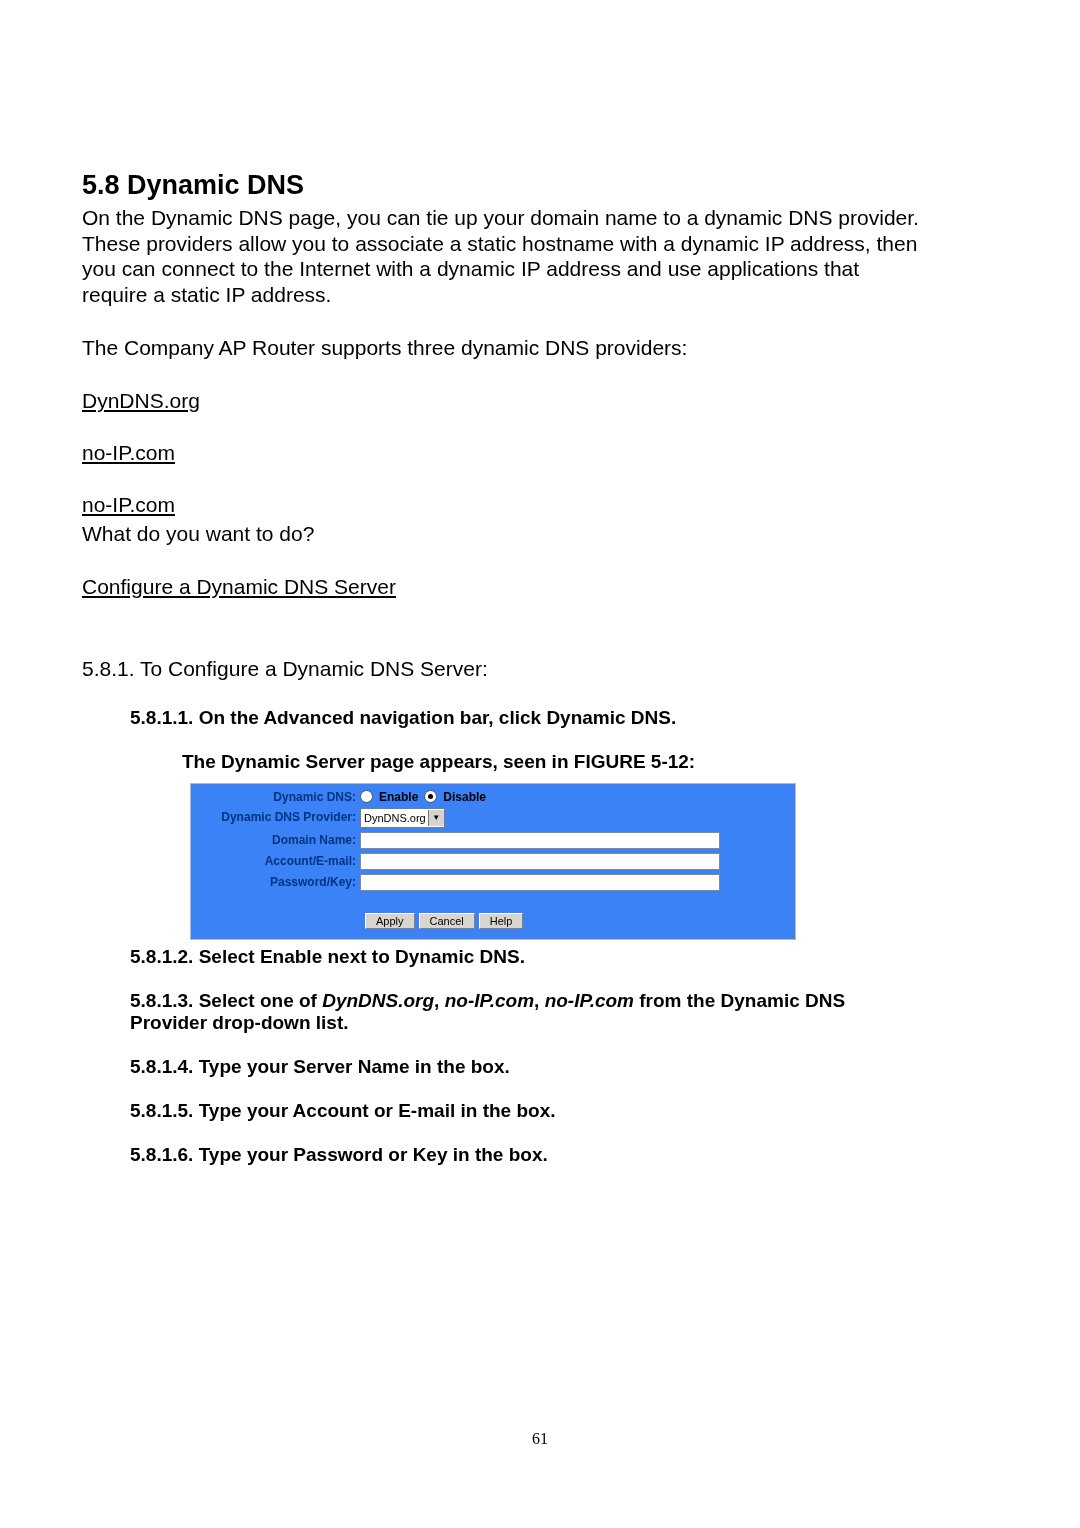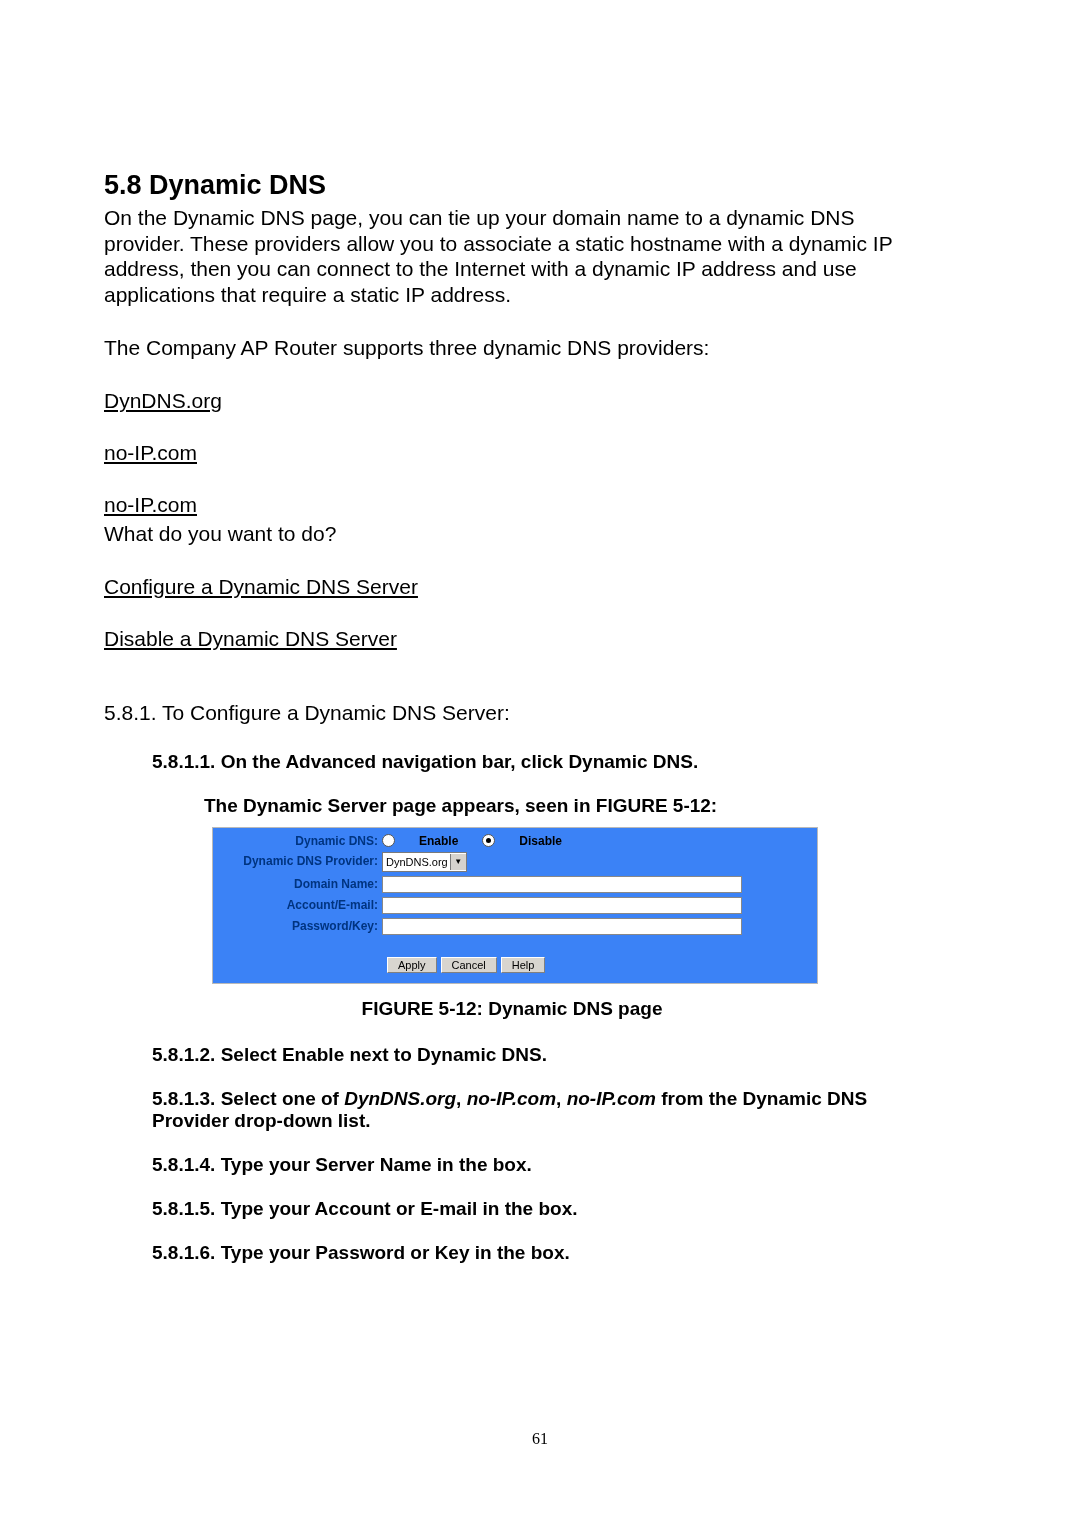--- a/index.html
+++ b/index.html
@@ -6,21 +6,21 @@
     margin: 0;
     padding: 0;
     background: #ffffff;
     font-family: Arial, Helvetica, sans-serif;
     color: #000000;
   }
   .page {
     width: 1080px;
     height: 1528px;
     box-sizing: border-box;
-    padding: 170px 160px 60px 104px;
+    padding: 170px 160px 60px 82px;
     position: relative;
   }
   h2.section-title {
     font-size: 27px;
     font-weight: bold;
     margin: 0 0 4px 0;
   }
   p.body-text {
     font-size: 21px;
     line-height: 1.22;
@@ -86,21 +86,21 @@
     text-align: right;
     color: #003480;
     font-weight: bold;
     font-size: 12px;
     padding-right: 4px;
   }
   .form-value {
     flex: 1;
     display: flex;
     align-items: center;
-    gap: 24px;
+    gap: 6px;
   }
   .fake-input {
     border: 1px solid #888;
     background: #fff;
     height: 17px;
     box-sizing: border-box;
   }
   .fake-input.wide { width: 360px; }
   .fake-select {
     border: 1px solid #7a7a7a;
@@ -173,21 +173,20 @@
   <div><a href="#" class="doc-link">DynDNS.org</a></div>
   <div class="spacer-v"></div>
   <div><a href="#" class="doc-link">no-IP.com</a></div>
   <div class="spacer-v"></div>
   <div><a href="#" class="doc-link" style="margin-bottom:2px;">no-IP.com</a></div>
 
   <p class="body-text" style="margin-top:2px;">What do you want to do?</p>
 
   <div><a href="#" class="doc-link">Configure a Dynamic DNS Server</a></div>
   <div class="spacer-v"></div>
-  <div><a href="#" class="doc-link">Disable a Dynamic DNS Server</a></div>
 
   <div class="subsection-title">5.8.1. To Configure a Dynamic DNS Server:</div>
 
   <p class="step">5.8.1.1. On the Advanced navigation bar, click Dynamic DNS.</p>
   <p class="step" style="padding-left:100px; margin-bottom:10px;">The Dynamic Server page appears, seen in FIGURE 5-12:</p>
 
   <div class="figure-box">
 
     <div class="form-row" style="padding-top:6px;">
       <div class="form-label">Dynamic DNS:</div>
@@ -232,21 +231,20 @@
         </div>
     </div>
 
     <div class="btn-row">
       <span class="win-btn">Apply</span>
       <span class="win-btn">Cancel</span>
       <span class="win-btn">Help</span>
     </div>
   </div>
 
-  <p class="figure-caption">FIGURE 5-12: Dynamic DNS page</p>
 
   <p class="step" style="padding-left:48px;">5.8.1.2. Select Enable next to Dynamic DNS.</p>
 
   <p class="step" style="padding-left:48px;">
     <span>5.8.1.3. Select one of </span><span class="italic">DynDNS.org</span><span>, </span><span class="italic">no-IP.com</span><span>, </span><span class="italic">no-IP.com</span><span> from the Dynamic DNS Provider drop-down list.</span>
   </p>
 
   <p class="step" style="padding-left:48px;">5.8.1.4. Type your Server Name in the box.</p>
   <p class="step" style="padding-left:48px;">5.8.1.5. Type your Account or E-mail in the box.</p>
   <p class="step" style="padding-left:48px; margin-bottom:0;">5.8.1.6. Type your Password or Key in the box.</p>

